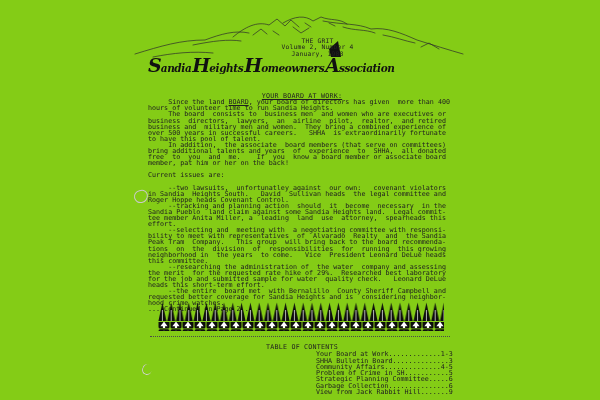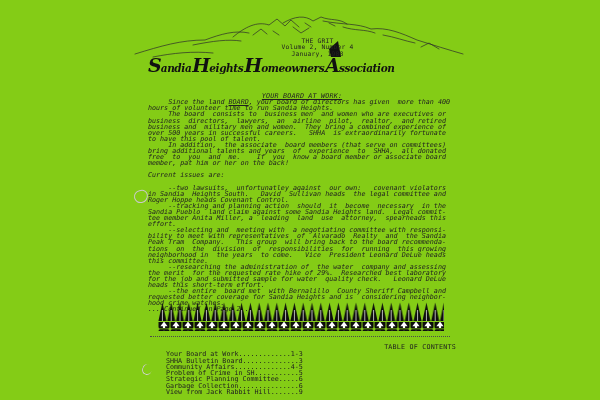--- a/index.html
+++ b/index.html
@@ -18,37 +18,37 @@
     position:absolute;left:148px;top:53px;width:260px;height:26px;
     font-family:"DejaVu Serif",serif;font-style:italic;font-weight:bold;
     color:#111;white-space:nowrap;
   }
   .org-word{display:inline-block;margin-right:1px;}
   .org-initial{font-size:19px;line-height:24px;vertical-align:baseline;letter-spacing:-1px;}
   .org-rest{font-size:10.5px;line-height:24px;letter-spacing:-0.4px;}
   
   .article{
     position:absolute;left:148px;top:81px;width:308px;
-    font-size:6.7px;line-height:6.1px;white-space:pre-wrap;color:#202020;font-style:italic;
+    font-size:6.7px;line-height:6.1px;white-space:pre-wrap;color:#202020;
   }
   .article-heading{
     text-align:center;text-decoration:underline;margin-bottom:0px;
     font-size:6.7px;line-height:6.1px;letter-spacing:0.2px;
   }
   .underlined-word{text-decoration:underline;}
   
   .band{position:absolute;left:158px;top:302px;width:286px;height:30px;}
   .dotted-divider{
     position:absolute;left:150px;top:336px;width:300px;height:0;
     border-top:1.6px dotted #4a4a4a;
   }
   
   .toc{position:absolute;left:148px;top:344px;width:308px;font-size:6.7px;line-height:6.3px;color:#202020;}
-  .toc-title{text-align:right;letter-spacing:0.2px;margin-bottom:1px;}
-  .toc-cols{display:flex;gap:2px;}
+  .toc-title{text-align:center;letter-spacing:0.2px;margin-bottom:1px;}
+  .toc-cols{display:flex;gap:2px;justify-content:flex-end;}
   .toc-col-left{margin-left:18px;width:140px;white-space:pre;}
   .toc-col-right{width:150px;white-space:pre;}
   
   .pencil-mark-1{position:absolute;left:134px;top:190px;width:12px;height:11px;
     border:1px solid #c9c9c9;border-radius:50% 45% 55% 50%;transform:rotate(-12deg);}
   .pencil-mark-2{position:absolute;left:142px;top:364px;width:9px;height:10px;
     border-left:1.2px solid #c6c6c6;border-bottom:1px solid #d2d2d2;border-radius:50%;transform:rotate(18deg);}
 </style>
 </head>
 <body>

